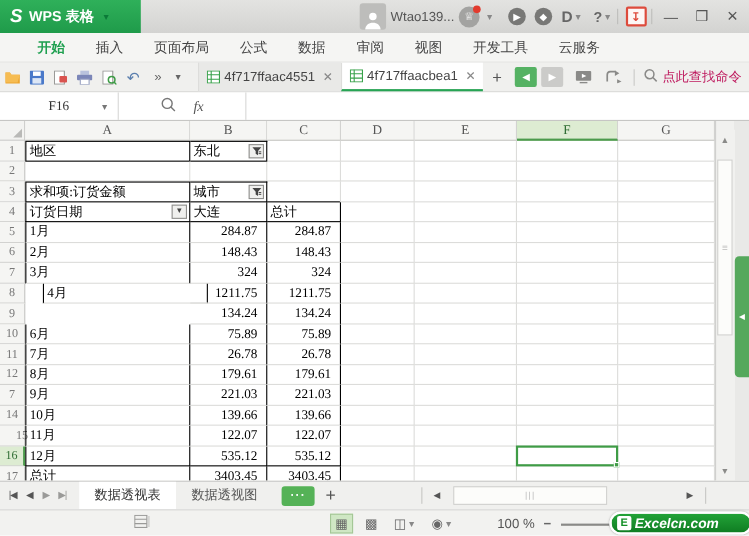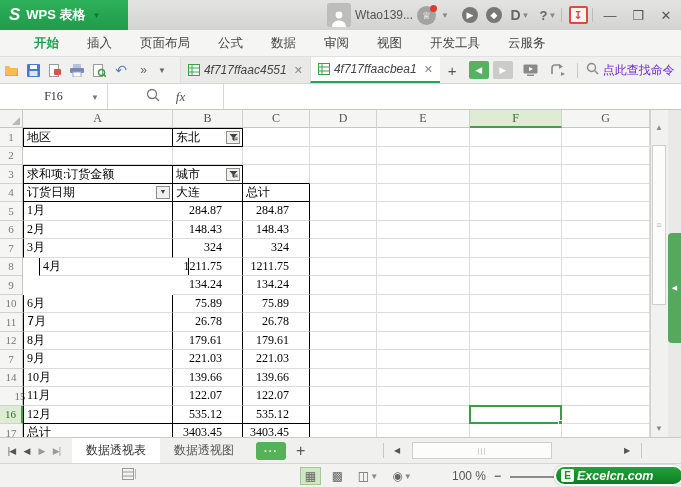--- a/index.html
+++ b/index.html
@@ -32,50 +32,50 @@
   .menubar { position:absolute; top:30px; left:0; width:681px; height:27px; background:#f5f5f3; border-bottom:1px solid #e0e0de; display:flex; align-items:center; padding-left:20px; }
   .mi { padding:0 14px; font-size:12.5px; color:#454545; cursor:default; }
   .mi.active { color:#1fa050; font-weight:bold; }
 
   
   .toolbar { position:absolute; top:57px; left:0; width:681px; height:27px; background:#f0f0ee; border-bottom:1px solid #d5d5d3; display:flex; align-items:center; }
   .qico { width:22px; height:22px; display:flex; align-items:center; justify-content:center; }
   .undoglyph { font-size:14px; color:#5b7fae; }
   .moreglyph { font-size:12px; color:#666; letter-spacing:-1px; }
   .custcaret { font-size:8px; color:#666; margin:0 6px 0 4px; }
-  .doctab { height:26px; display:flex; align-items:center; gap:4px; padding:0 7px; color:#444; background:#e9e9e7; border-left:1px solid #dddddb;font-style:italic; }
+  .doctab { height:26px; display:flex; align-items:center; gap:4px; padding:0 7px; color:#444; background:#e9e9e7; border-left:1px solid #dddddb; }
   .doctab.active { background:#fff; border-bottom:2px solid #27a454; }
   .tabx { color:#888; font-size:11px; margin-left:3px; }
   .sheetico { display:flex; }
   .plusbtn { font-size:15px; color:#555; padding:0 8px; }
   .navbtn { width:20px; height:18px; border-radius:2px; margin-left:4px; color:#fff; font-size:9px; display:flex; align-items:center; justify-content:center; }
   .navbtn.back { background:#55b263; }
   .navbtn.fwd  { background:#cbcbc9; }
   .tb-extra { width:20px; height:18px; margin-left:8px; display:flex; align-items:center; justify-content:center; color:#666; }
   .tbdiv { width:1px; height:15px; background:#c9c9c7; margin:0 8px; }
-  .findhint { color:#6d28d9; margin-left:4px; }
+  .findhint { color:#be185d; margin-left:4px; }
 
   
   .formulabar { position:absolute; top:84px; left:0; width:681px; height:26px; background:#fff; border-bottom:1px solid #c6c6c4; }
   .namebox { position:absolute; left:0; top:0; width:108px; height:25px; border-right:1px solid #d8d8d6; display:flex; align-items:center; justify-content:center; font-family:"Liberation Serif","DejaVu Serif",serif; color:#333; }
   .namecaret { position:absolute; right:8px; top:9px; font-size:8px; color:#777; }
   .fxarea { position:absolute; left:108px; top:0; width:116px; height:25px; border-right:1px solid #d8d8d6; display:flex; align-items:center; justify-content:center; gap:16px; }
   .fxlabel { font-family:"Liberation Serif","DejaVu Serif",serif; font-style:italic; color:#555; font-size:13px; }
   .fmlinput { position:absolute; left:224px; top:0; height:25px; width:457px; }
 
   
   .sheet { position:absolute; top:110px; left:0; width:681px; height:327px; background:#fff; overflow:hidden; }
   .corner { position:absolute; left:0; top:0; width:23px; height:18px; background:#f3f3f1; border-right:1px solid #c6c6c4; border-bottom:1px solid #c6c6c4; }
   .corner::after { content:""; position:absolute; right:2px; bottom:2px; border-left:8px solid transparent; border-bottom:8px solid #b9b9b7; }
   .colhdr { position:absolute; top:0; height:18px; background:#f5f5f3; border-right:1px solid #d2d2d0; border-bottom:1px solid #c6c6c4; font:12px "Liberation Serif","DejaVu Serif",serif; color:#555; display:flex; align-items:center; justify-content:center; }
   .colhdr.colsel { background:#ddecd2; border-bottom:2px solid #4c9b4c; color:#2f6d33; }
   .rowhdr { position:absolute; left:0; width:23px; height:18.5px; background:#f5f5f3; border-right:1px solid #c6c6c4; border-bottom:1px solid #d2d2d0; font:11px "Liberation Serif","DejaVu Serif",serif; color:#777; display:flex; align-items:center; justify-content:center; }
   .rowhdr.rowsel { background:#ddecd2; border-right:2px solid #4c9b4c; color:#2f6d33; }
   .cell { position:absolute; border-right:1px solid #dcdcda; border-bottom:1px solid #dcdcda; font:12px "Liberation Serif","DejaVu Serif",serif; color:#000; white-space:nowrap; overflow:hidden; display:flex; align-items:center; }
-  .cell.num { justify-content:flex-end; padding-right:20px; }
+  .cell.num { justify-content:flex-end; padding-right:8px; }
   .cell.txt { padding-left:3px; }
   .fbtn { position:absolute; right:2px; top:2px; width:14px; height:13px; background:#f0f0ee; border:1px solid #8f8f8d; display:flex; align-items:center; justify-content:center; }
   .ddbtn { position:absolute; right:2px; top:2px; width:14px; height:13px; background:#f0f0ee; border:1px solid #8f8f8d; color:#444; font-size:7px; display:flex; align-items:center; justify-content:center; }
   .selbox { position:absolute; border:2px solid #3f9c46; background:transparent; }
   .selhandle { position:absolute; width:5px; height:5px; background:#3f9c46; border:1px solid #fff; }
   .vscroll { position:absolute; left:650px; top:0; width:18px; height:327px; background:#f1f1ef; border-left:1px solid #d0d0ce; }
   .vs-split { position:absolute; left:650px; top:0; width:18px; height:8px; background:#e2e2e0; border:1px solid #c6c6c4; }
   .vs-btn { position:absolute; left:650px; width:18px; height:18px; color:#8a8a88; font-size:8px; display:flex; align-items:center; justify-content:center; }
   .vs-thumb { position:absolute; left:652px; top:35px; width:14px; height:160px; background:#fcfcfa; border:1px solid #cfcfcd; color:#bbb; font-size:9px; display:flex; align-items:center; justify-content:center; }
   .rightstrip { position:absolute; left:668px; top:0; width:13px; height:327px; background:#e9e9e7; }
@@ -376,21 +376,21 @@
     <div class="cell txt" style="left: 377px; top: 166px; width: 93px; height: 18.5px;"></div>
     <div class="cell txt" style="left: 470px; top: 166px; width: 92px; height: 18.5px;"></div>
     <div class="cell txt" style="left: 562px; top: 166px; width: 88px; height: 18.5px;"></div>
     <div class="cell txt" style="left: 23px; top: 184.5px; width: 150px; height: 18.5px; border-right: 1px solid rgb(0, 0, 0); border-left: 1px solid rgb(0, 0, 0);">6月</div>
     <div class="cell num" style="left: 173px; top: 184.5px; width: 70px; height: 18.5px; border-right: 1px solid rgb(0, 0, 0);">75.89</div>
     <div class="cell num" style="left: 243px; top: 184.5px; width: 67px; height: 18.5px; border-right: 1px solid rgb(0, 0, 0);">75.89</div>
     <div class="cell txt" style="left: 310px; top: 184.5px; width: 67px; height: 18.5px;"></div>
     <div class="cell txt" style="left: 377px; top: 184.5px; width: 93px; height: 18.5px;"></div>
     <div class="cell txt" style="left: 470px; top: 184.5px; width: 92px; height: 18.5px;"></div>
     <div class="cell txt" style="left: 562px; top: 184.5px; width: 88px; height: 18.5px;"></div>
-    <div class="cell txt" style="left: 23px; top: 203px; width: 150px; height: 18.5px; border-right: 1px solid rgb(0, 0, 0); border-left: 1px solid rgb(0, 0, 0); font-family: Liberation Mono, monospace;">7月</div>
+    <div class="cell txt" style="left: 23px; top: 203px; width: 150px; height: 18.5px; border-right: 1px solid rgb(0, 0, 0); border-left: 1px solid rgb(0, 0, 0);">7月</div>
     <div class="cell num" style="left: 173px; top: 203px; width: 70px; height: 18.5px; border-right: 1px solid rgb(0, 0, 0);">26.78</div>
     <div class="cell num" style="left: 243px; top: 203px; width: 67px; height: 18.5px; border-right: 1px solid rgb(0, 0, 0);">26.78</div>
     <div class="cell txt" style="left: 310px; top: 203px; width: 67px; height: 18.5px;"></div>
     <div class="cell txt" style="left: 377px; top: 203px; width: 93px; height: 18.5px;"></div>
     <div class="cell txt" style="left: 470px; top: 203px; width: 92px; height: 18.5px;"></div>
     <div class="cell txt" style="left: 562px; top: 203px; width: 88px; height: 18.5px;"></div>
     <div class="cell txt" style="left: 23px; top: 221.5px; width: 150px; height: 18.5px; border-right: 1px solid rgb(0, 0, 0); border-left: 1px solid rgb(0, 0, 0);">8月</div>
     <div class="cell num" style="left: 173px; top: 221.5px; width: 70px; height: 18.5px; border-right: 1px solid rgb(0, 0, 0);">179.61</div>
     <div class="cell num" style="left: 243px; top: 221.5px; width: 67px; height: 18.5px; border-right: 1px solid rgb(0, 0, 0);">179.61</div>
     <div class="cell txt" style="left: 310px; top: 221.5px; width: 67px; height: 18.5px;"></div>

